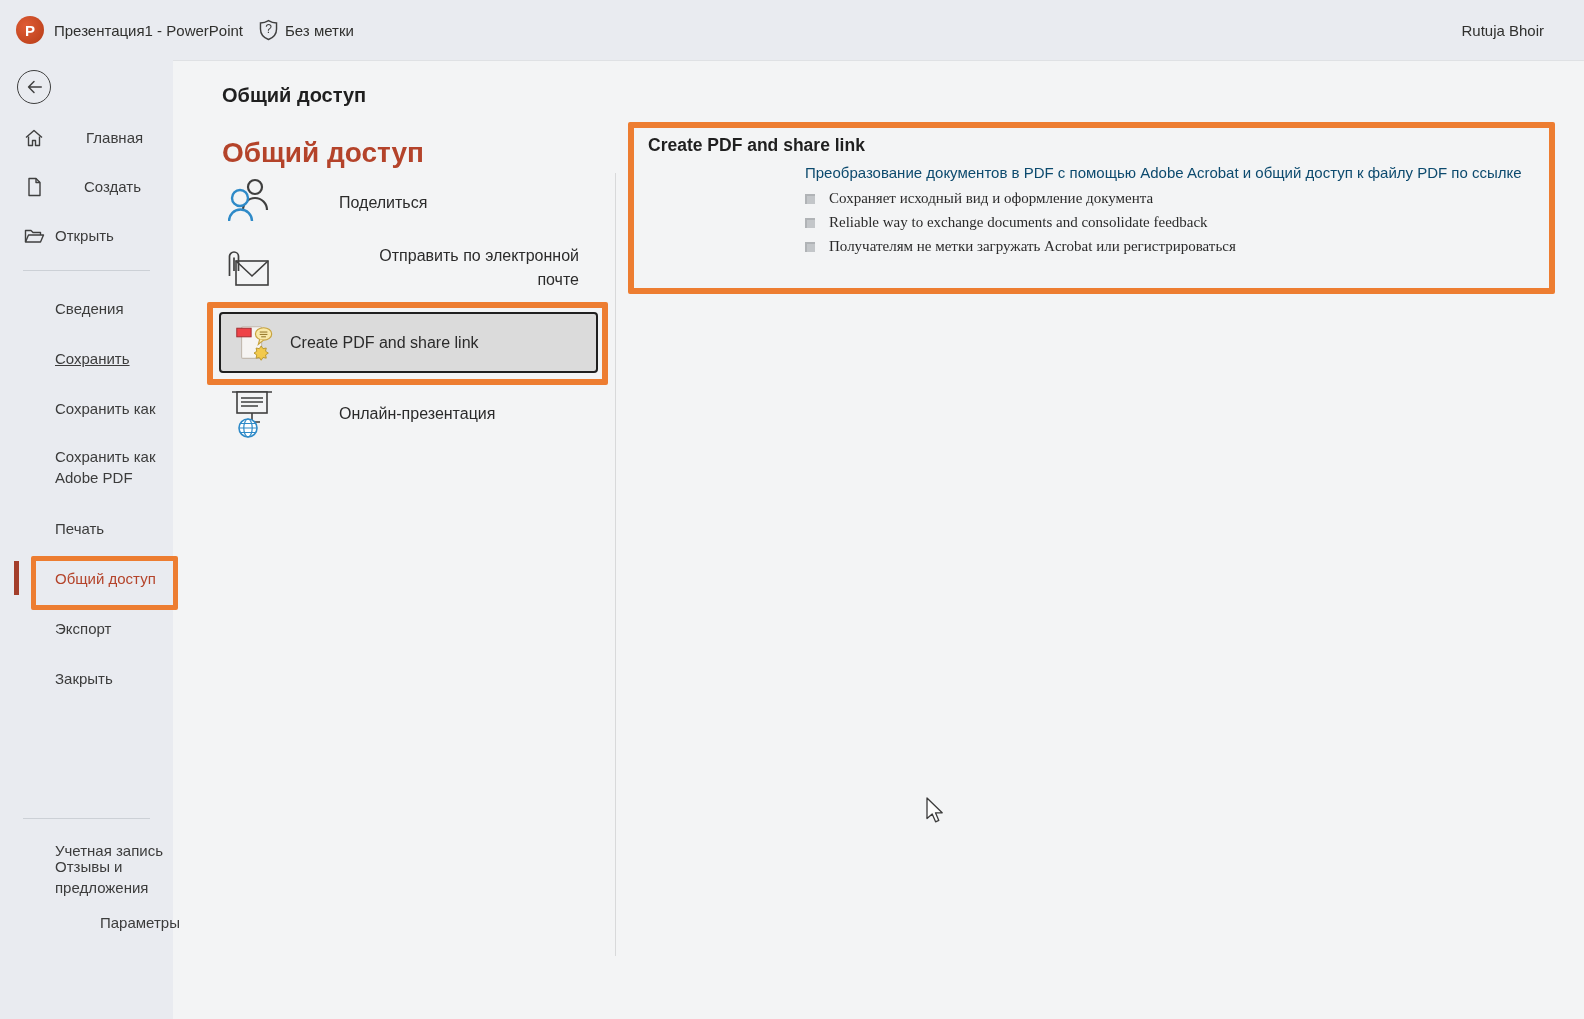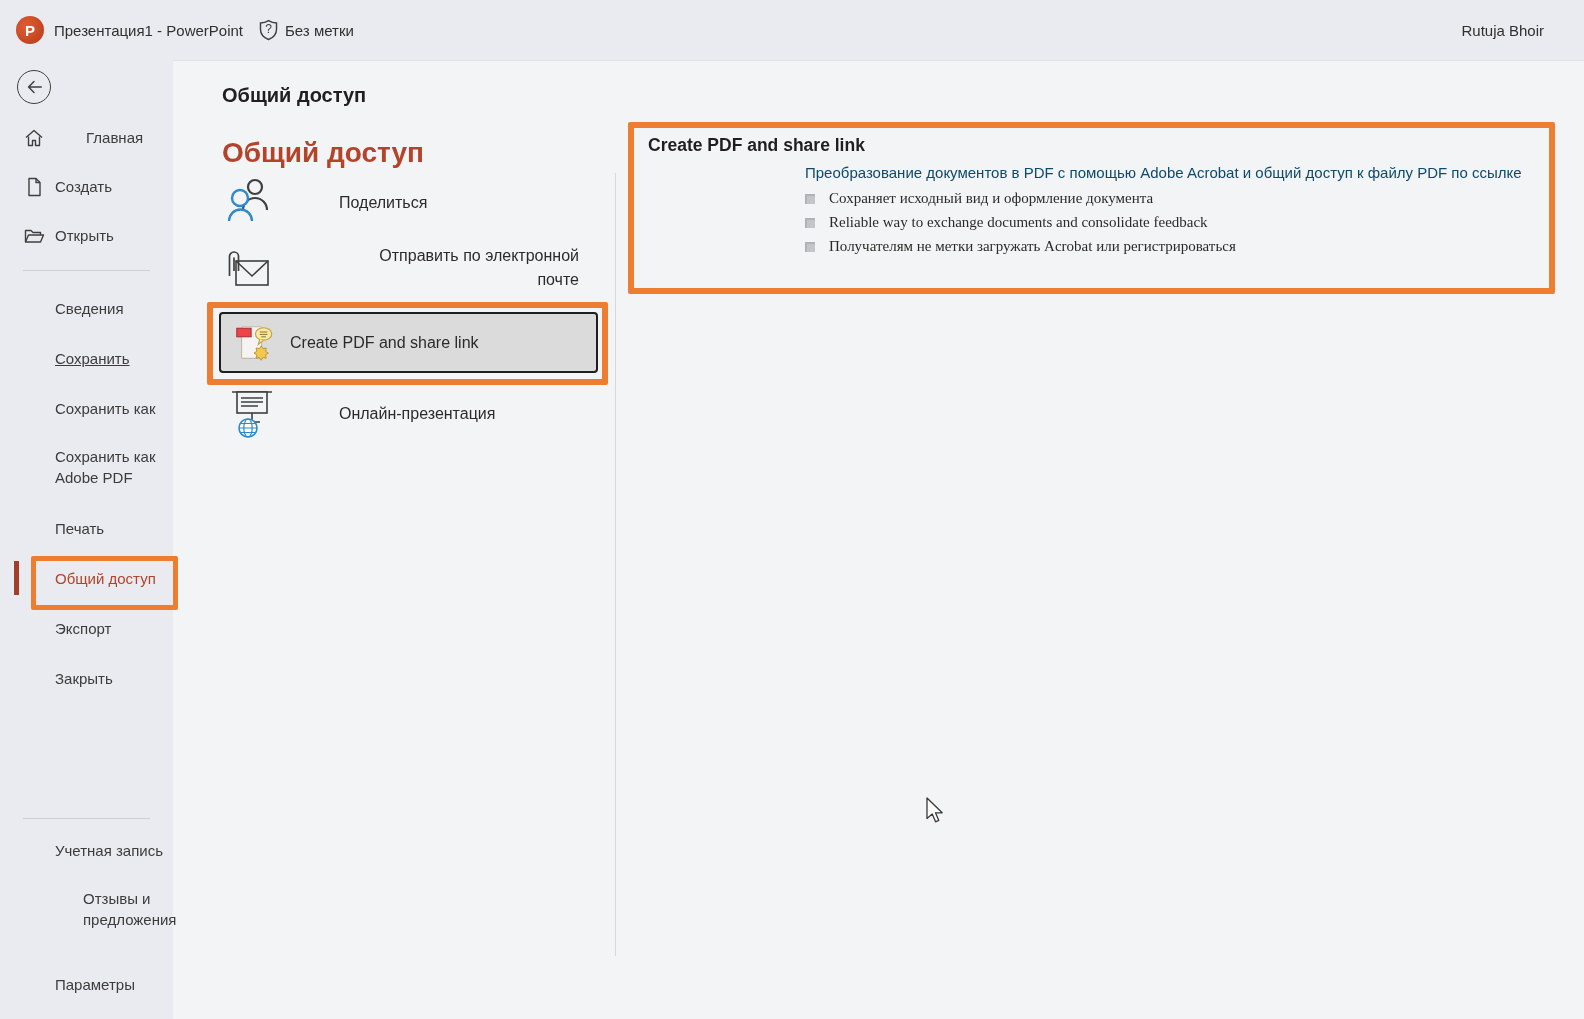--- a/index.html
+++ b/index.html
@@ -100,21 +100,21 @@
     <div class="nav-item" style="top:67px;padding-left:31px;">
       <span class="nav-icon">
         <svg width="22" height="22" viewBox="0 0 22 22">
           <path d="M3 10.5 L11 3.5 L19 10.5" fill="none" stroke="#3f3f3f" stroke-width="1.4" stroke-linejoin="round"></path>
           <path d="M5.5 9.5 V18.5 H9.5 V13.5 H12.5 V18.5 H16.5 V9.5" fill="none" stroke="#3f3f3f" stroke-width="1.4" stroke-linejoin="round"></path>
         </svg>
       </span>
       <span class="nav-label">Главная</span>
     </div>
 
-    <div class="nav-item" style="top:116px;">
+    <div class="nav-item" style="top:116px;padding-left:29px;">
       <span class="nav-icon">
         <svg width="22" height="22" viewBox="0 0 22 22">
           <path d="M6 2.5 H13 L17 6.5 V19.5 H6 Z" fill="none" stroke="#3f3f3f" stroke-width="1.4" stroke-linejoin="round"></path>
           <path d="M13 2.5 V6.5 H17" fill="none" stroke="#3f3f3f" stroke-width="1.4" stroke-linejoin="round"></path>
         </svg>
       </span>
       <span class="nav-label">Создать</span>
     </div>
 
     <div class="nav-item" style="top:165px;">
@@ -153,24 +153,24 @@
     </div>
     <div class="nav-item" style="top:608px;">
       <span class="nav-label">Закрыть</span>
     </div>
 
     <div class="side-divider" style="top:758px;"></div>
 
     <div class="nav-item" style="top:780px;">
       <span class="nav-label">Учетная запись</span>
     </div>
-    <div class="nav-item" style="top:828px;margin-left:28px;">
+    <div class="nav-item" style="top:796px;">
       <span class="nav-label">Отзывы и предложения</span>
     </div>
-    <div class="nav-item" style="top:914px;">
+    <div class="nav-item" style="top:852px;padding-left:45px;">
       <span class="nav-label">Параметры</span>
     </div>
   </aside>
 
   <main class="content">
     <h1 class="page-title">Общий доступ</h1>
     <h2 class="section-heading">Общий доступ</h2>
     <div class="col-divider"></div>
 
     <div class="option-item" style="left:49px; top:115px; width:380px; height:50px;">

